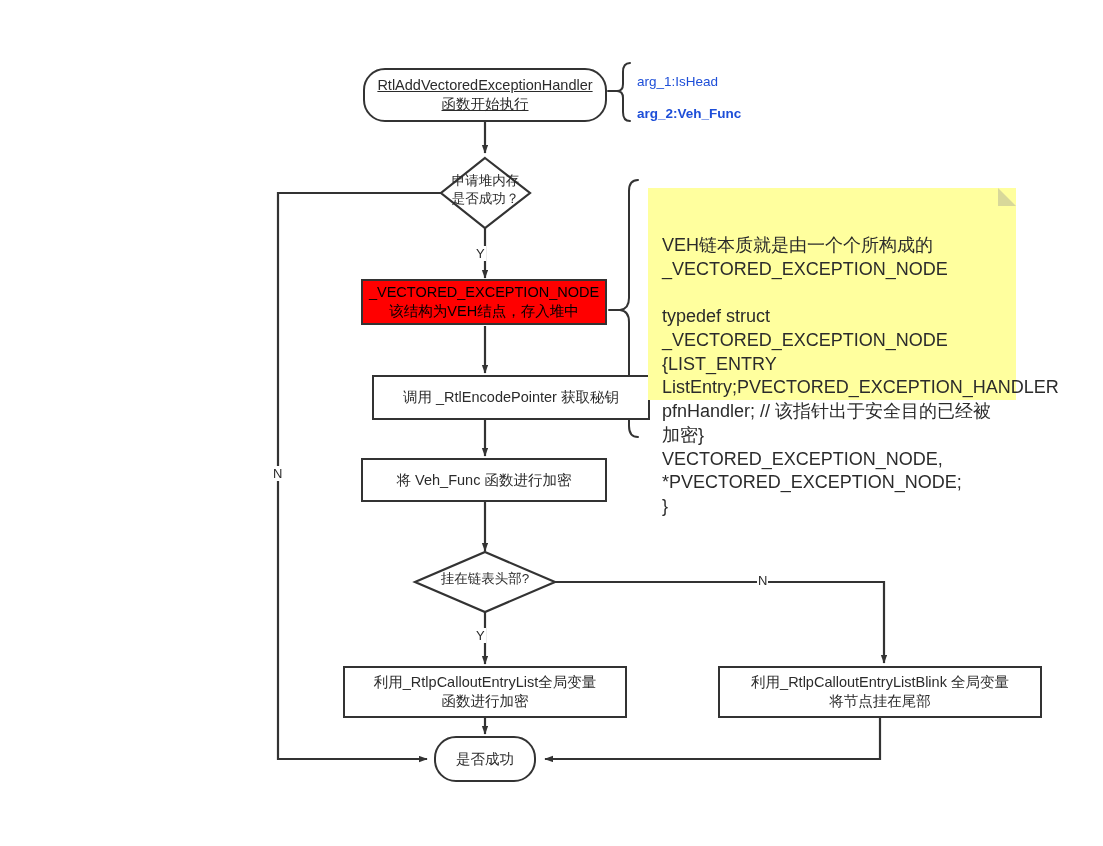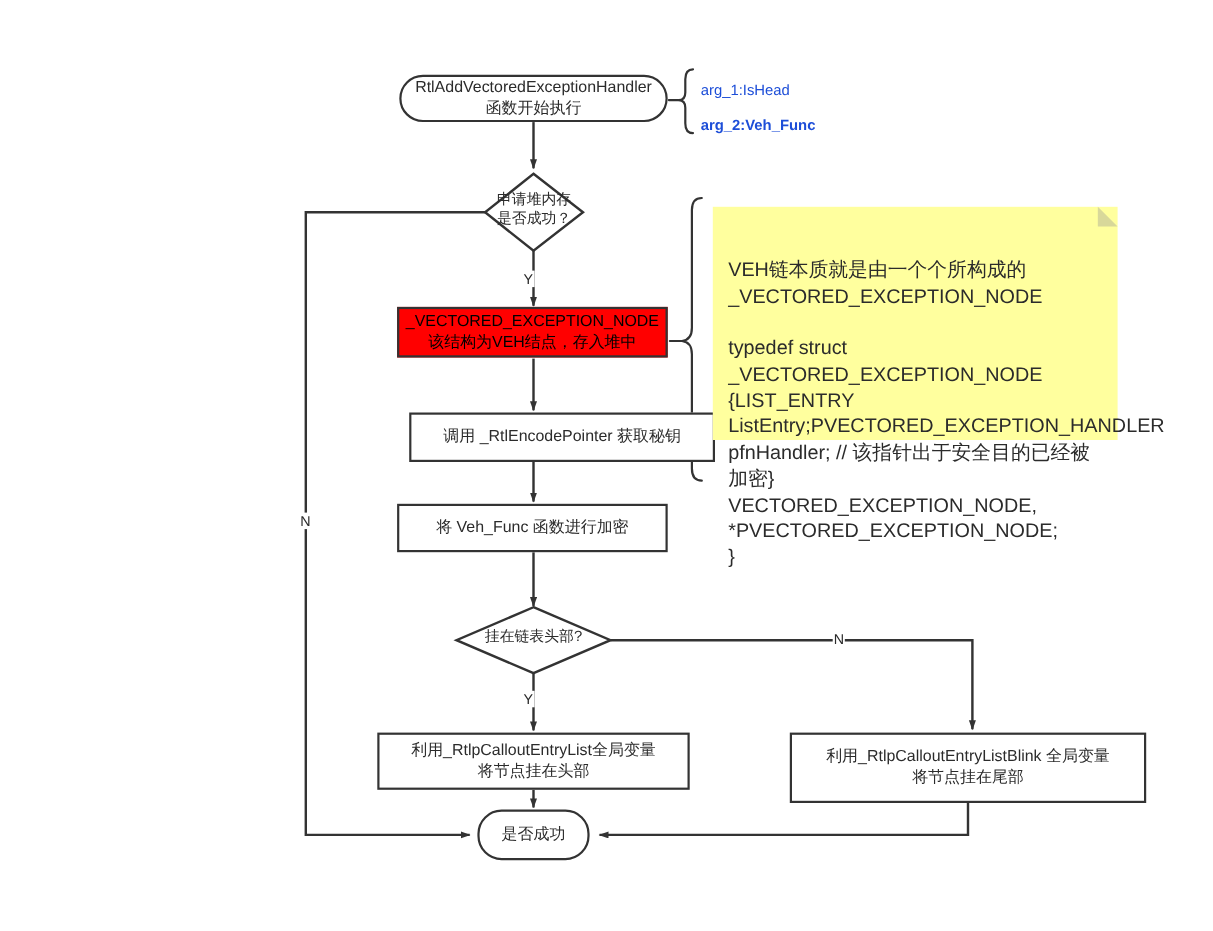--- a/index.html
+++ b/index.html
@@ -138,21 +138,21 @@
 
       <path d="M608,91 L617,91"></path>
     </g>
 
     <g stroke="#333333" stroke-width="2" fill="none" stroke-linecap="round">
       <path d="M638,180 Q629,180 629,191 L629,298 Q629,309 620,310 Q629,311 629,322 L629,426 Q629,437 638,437"></path>
       <path d="M609,310 L620,310"></path>
     </g>
   </svg>
 
-  <div class="node terminator" style="left:363px; top:68px; width:244px; height:43px;">
+  <div class="node terminator" style="left:363px; top:68px; width:244px; height:54px;text-decoration:underline;">
     <span>RtlAddVectoredExceptionHandler
 函数开始执行</span>
   </div>
 
   <div class="decision-label" style="left:418px; top:172px; width:135px;text-align:center;">申请堆内存
 是否成功？</div>
 
   <div class="node process-red" style="left:361px; top:279px; width:246px; height:46px;">
     <span>_VECTORED_EXCEPTION_NODE
 该结构为VEH结点，存入堆中</span>
@@ -163,24 +163,24 @@
   </div>
 
   <div class="node process" style="left:361px; top:458px; width:246px; height:44px;text-align:right;">
     <span>将 Veh_Func 函数进行加密</span>
   </div>
 
   <div class="decision-label" style="left:420px; top:570px; width:130px;">挂在链表头部?</div>
 
   <div class="node process" style="left:343px; top:666px; width:284px; height:52px;">
     <span>利用_RtlpCalloutEntryList全局变量
-将节点挂在头部</span>
-  </div>
-
-  <div class="node process" style="left:718px; top:666px; width:324px; height:64px;">
+函数进行加密</span>
+  </div>
+
+  <div class="node process" style="left:718px; top:666px; width:324px; height:52px;">
     <span>利用_RtlpCalloutEntryListBlink 全局变量
 将节点挂在尾部</span>
   </div>
 
   <div class="node terminator" style="left:434px; top:736px; width:102px; height:46px;">
     <span>是否成功</span>
   </div>
 
   <div class="edge-label" style="left:272px; top:466px;">N</div>
 

